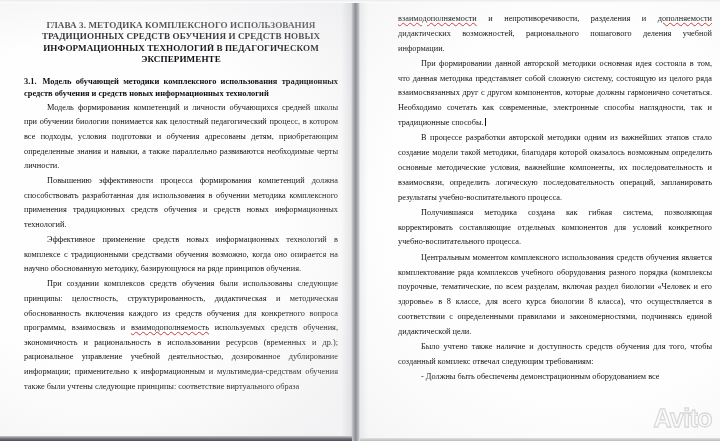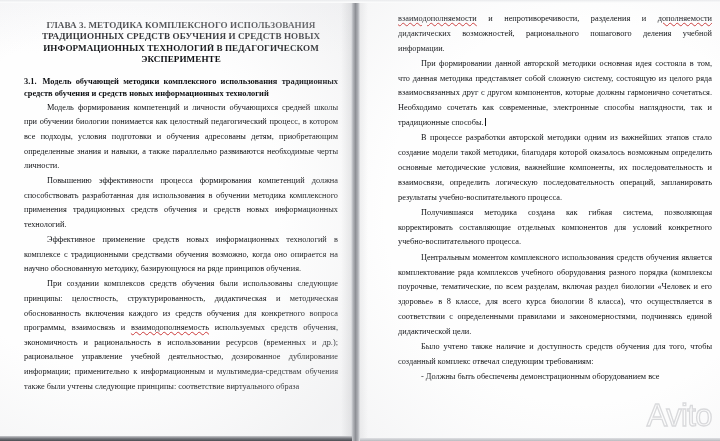--- a/index.html
+++ b/index.html
@@ -166,22 +166,22 @@
     right: 8px;
     bottom: 10px;
     z-index: 7;
     pointer-events: none;
     opacity: 0.55;
     display: flex;
     align-items: center;
   }
   .watermark-text {
     font-family: "Liberation Sans", "DejaVu Sans", sans-serif;
-    font-size: 31px;
-    font-weight: normal;
+    font-size: 25px;
+    font-weight: bold;
     color: rgba(255,255,255,0.0);
     -webkit-text-stroke: 1.3px rgba(150,152,158,0.62);
     letter-spacing: -0.6px;
     line-height: 1;
   }
 
   
   .paper-shade {
     position: absolute;
     inset: 0;

